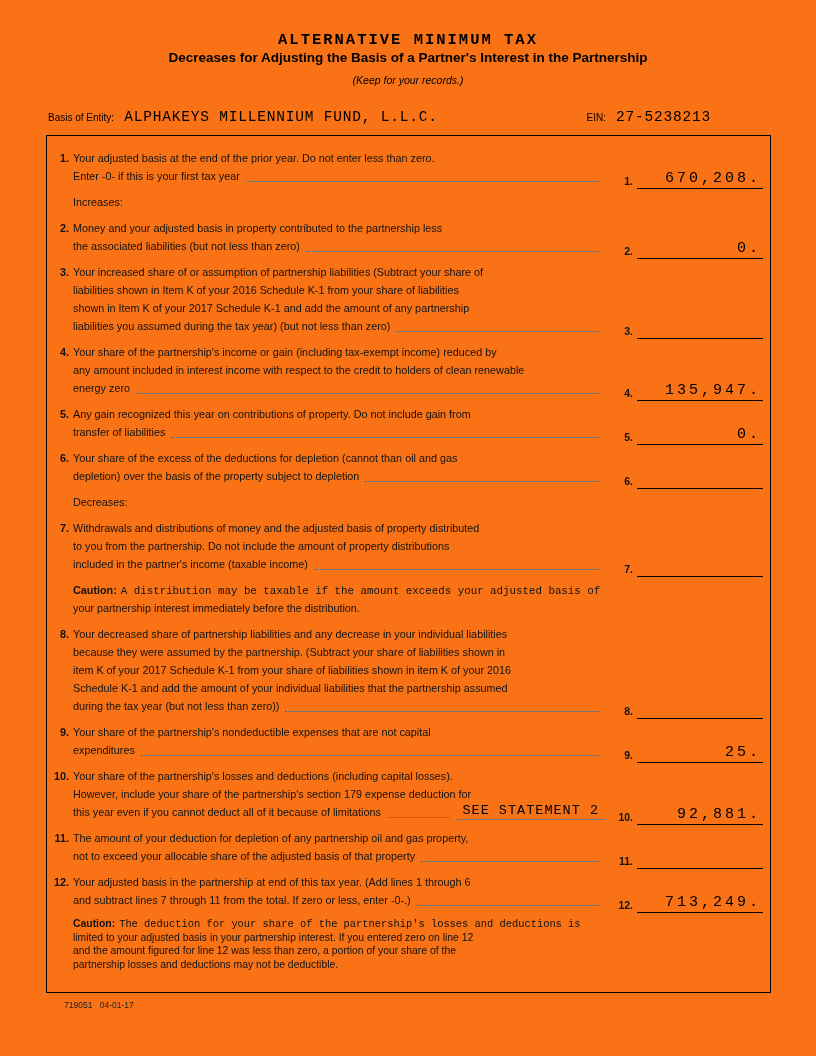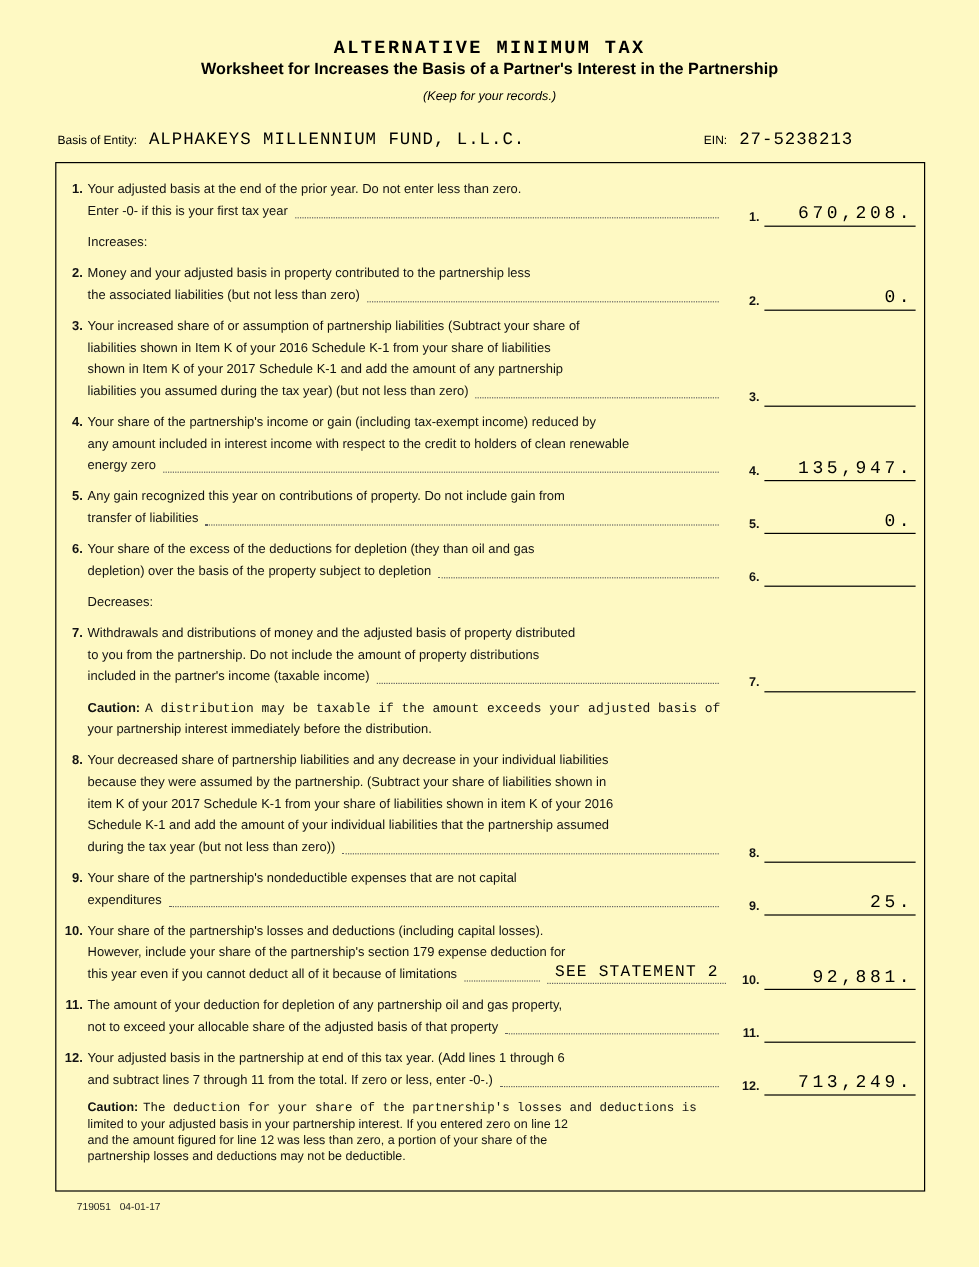--- a/index.html
+++ b/index.html
@@ -1,20 +1,20 @@
 <!DOCTYPE html>
 <html><head>
 <meta charset="utf-8">
 <style>
   * { box-sizing: border-box; margin: 0; padding: 0; }
   html, body { background: #e8e8e8; }
   #page {
     position: relative;
     width: 816px; height: 1056px;
-    background: #fef9c3;
+    background: #f97316;
     margin: 0 auto;
     font-family: "Liberation Sans", sans-serif;
     color: #121212;
     overflow: hidden;
   }
   
   .title {
     position: absolute; top: 31px; left: 0; right: 0;
     text-align: center;
     font-family: "Liberation Mono", "DejaVu Sans Mono", monospace;
@@ -101,21 +101,21 @@
     position: absolute; left: 64px; top: 1000px;
     font-size: 8.5px; color: #222; word-spacing: 5px;
   }
 </style>
 </head>
 <body>
 
 <div id="page">
 
   <div class="title">ALTERNATIVE MINIMUM TAX</div>
-  <div class="subtitle">Worksheet for Increases the Basis of a Partner's Interest in the Partnership</div>
+  <div class="subtitle">Decreases for Adjusting the Basis of a Partner's Interest in the Partnership</div>
   <div class="recnote">(Keep for your records.)</div>
 
   <div class="entity">
     <span class="lbl-sm">Basis of Entity:</span>
     <span class="mono-val">ALPHAKEYS MILLENNIUM FUND, L.L.C.</span>
     <span class="ein-group">
       <span class="lbl-sm">EIN:</span>
       <span class="mono-val">27-5238213</span>
     </span>
   </div>
@@ -203,21 +203,21 @@
       </div>
       <div class="amt">
         <span class="anum">5.</span>
         <span class="aline">0.</span>
       </div>
     </div>
 
     <div class="row item">
       <div class="no">6.</div>
       <div class="body">
-        <div class="tl">Your share of the excess of the deductions for depletion (they than oil and gas</div>
+        <div class="tl">Your share of the excess of the deductions for depletion (cannot than oil and gas</div>
         <div class="tl lastline">
           <span class="txt">depletion) over the basis of the property subject to depletion</span>
           <span class="leader"></span>
         </div>
       </div>
       <div class="amt">
         <span class="anum">6.</span>
         <span class="aline"></span>
       </div>
     </div>

